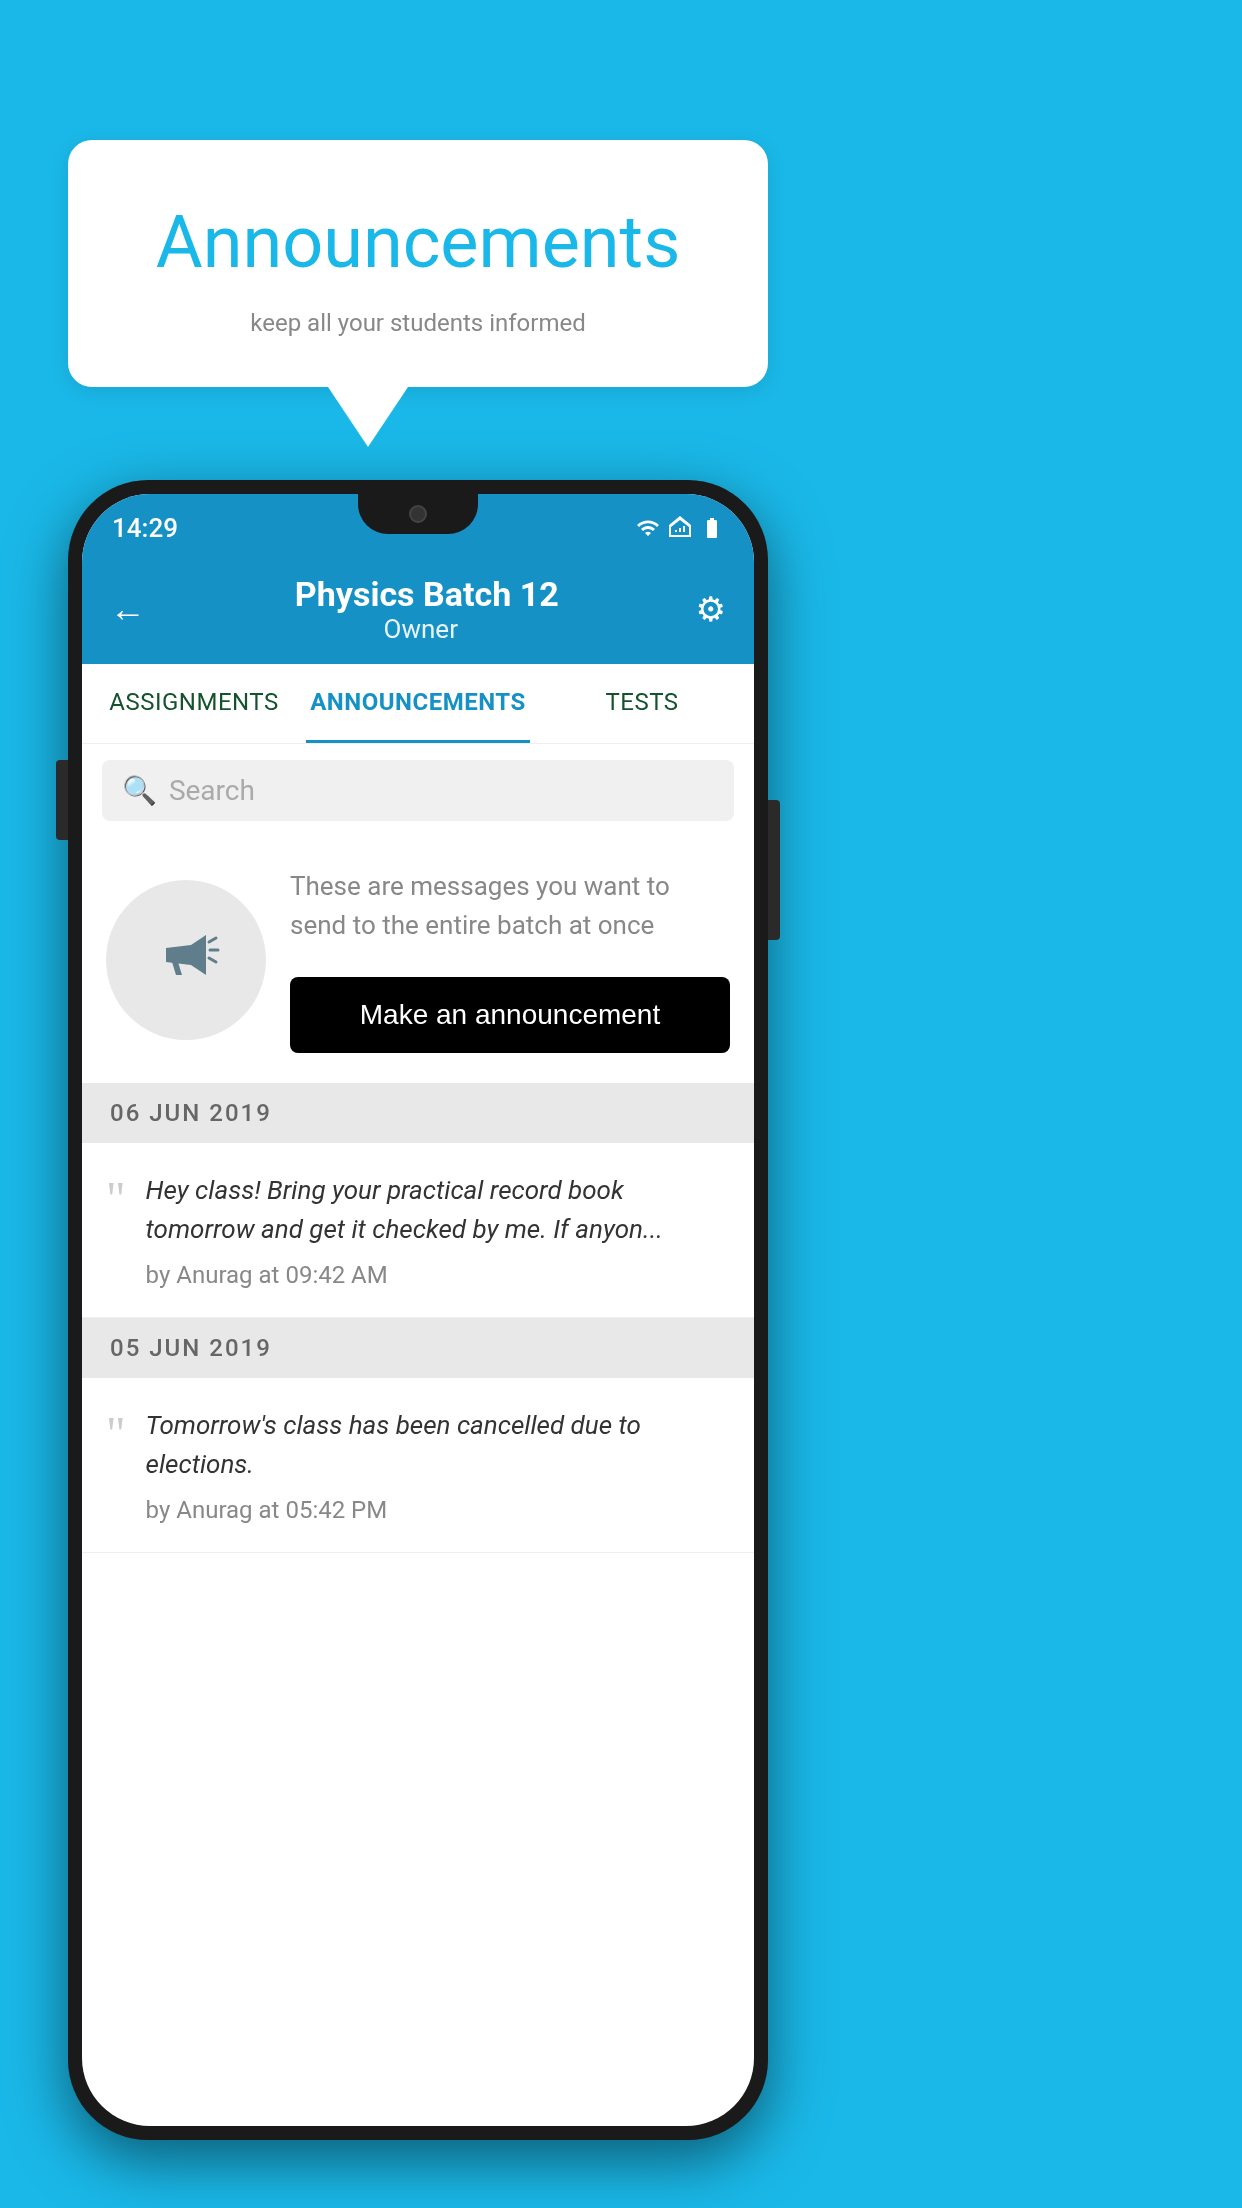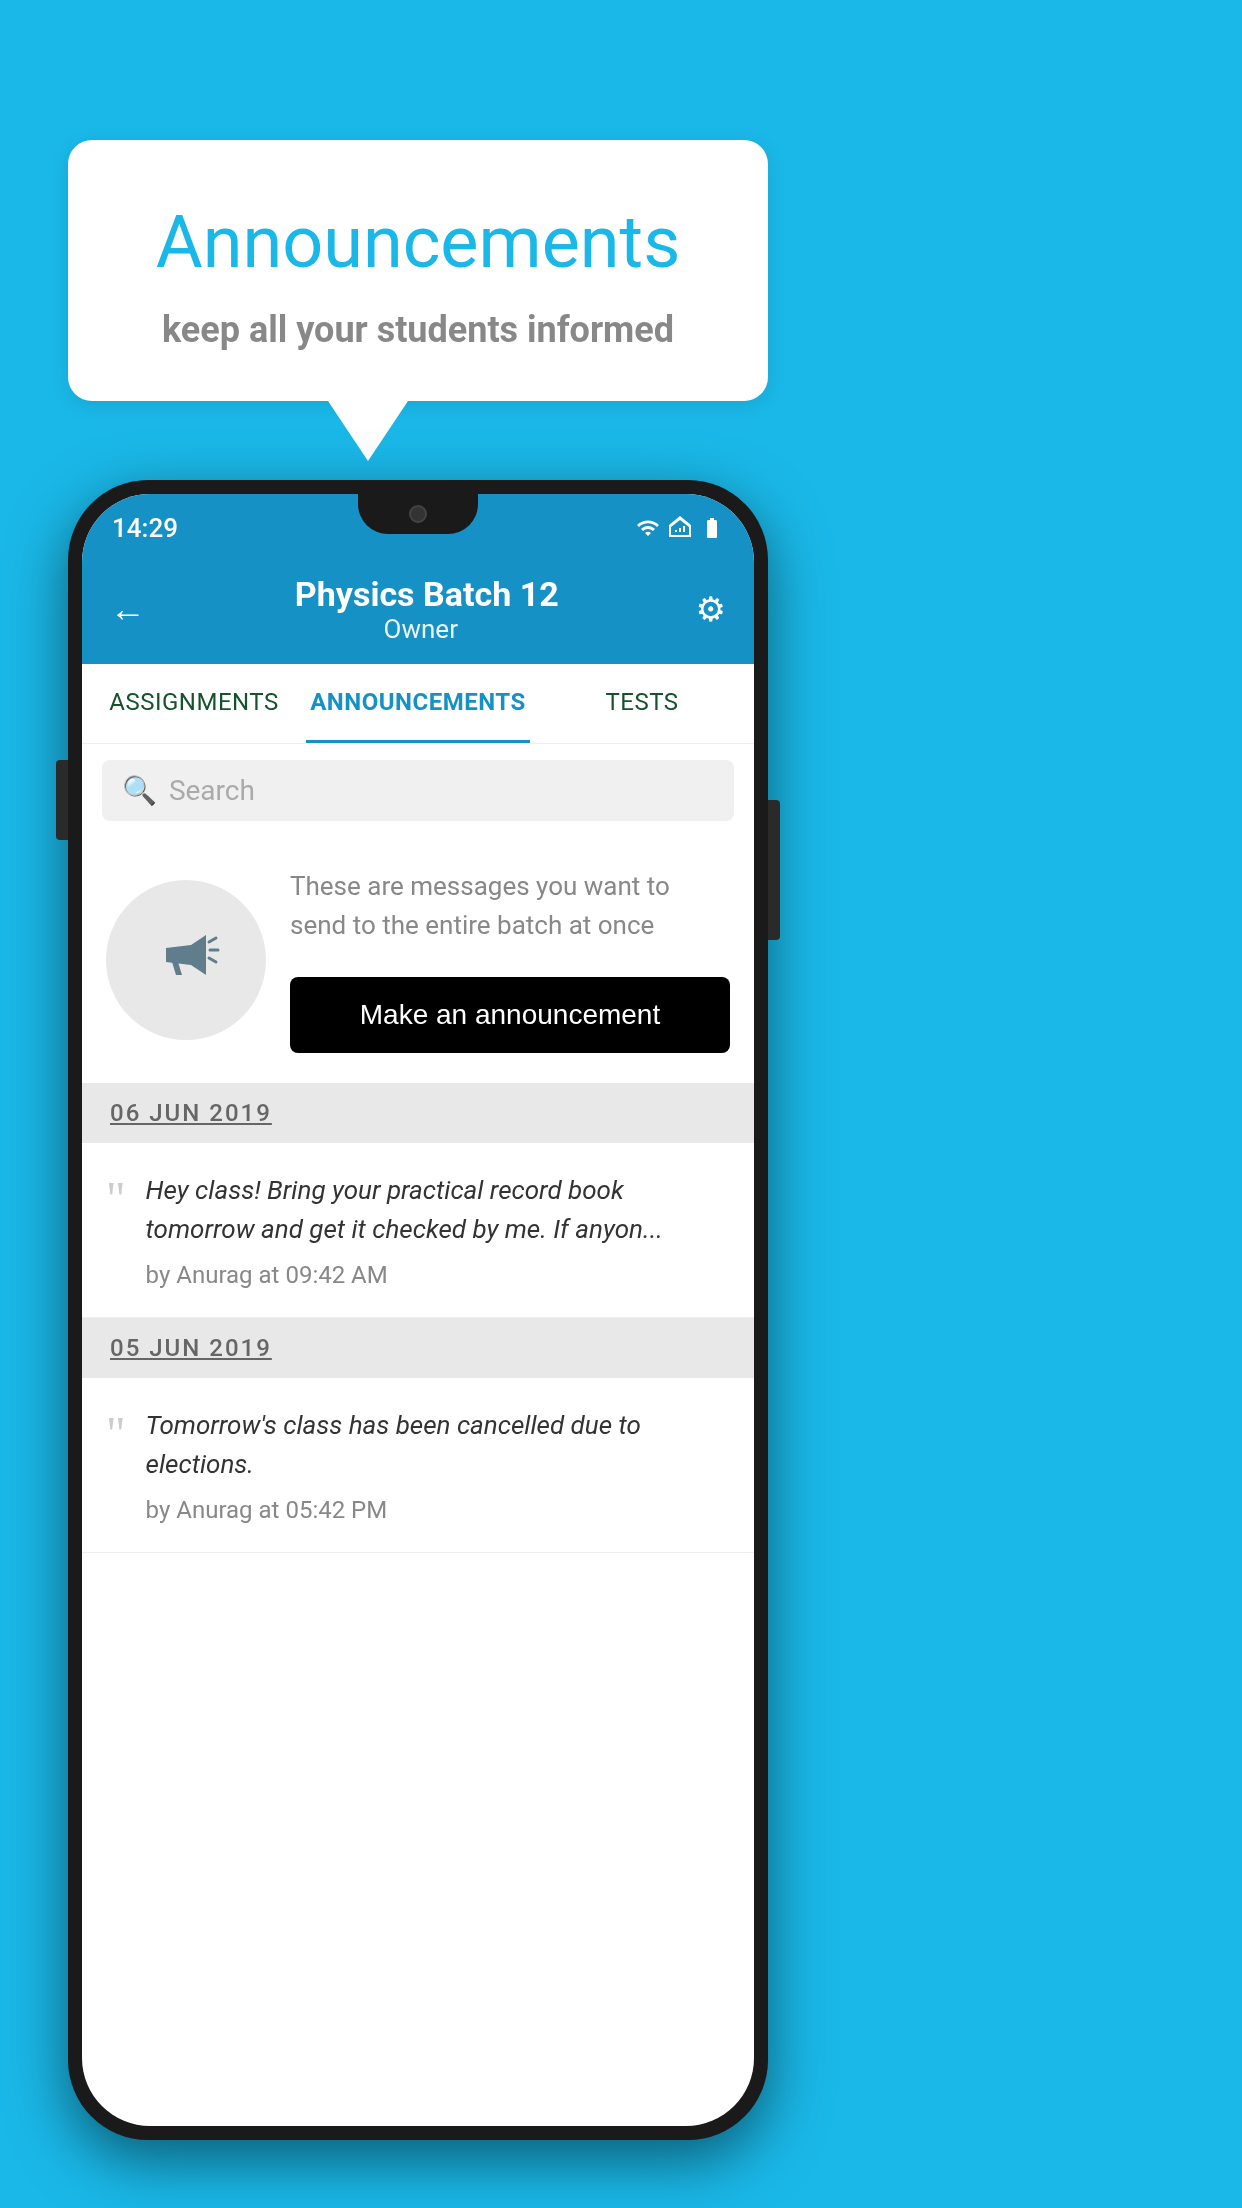--- a/index.html
+++ b/index.html
@@ -30,23 +30,23 @@
     }
 
     .speech-bubble-title {
       font-size: 72px;
       font-weight: 400;
       color: #1ab8e8;
       margin-bottom: 24px;
     }
 
     .speech-bubble-subtitle {
-      font-size: 36px;
+      font-size: 24px;
       color: #888;
-      font-weight: 700;
+      font-weight: 400;
     }
 
     .speech-bubble-tail {
       width: 0;
       height: 0;
       border-left: 40px solid transparent;
       border-right: 40px solid transparent;
       border-top: 60px solid white;
       margin: 0 auto;
       margin-left: 260px;
@@ -303,21 +303,20 @@
       display: flex;
       align-items: center;
       gap: 10px;
     }
 
     .date-text {
       font-size: 24px;
       color: #666;
       font-weight: 500;
       letter-spacing: 2px;
-      text-decoration: underline;
     }
 
     
     .announcement-item {
       background: white;
       display: flex;
       align-items: flex-start;
       padding: 28px 24px;
       gap: 20px;
       border-bottom: 1px solid #eee;

